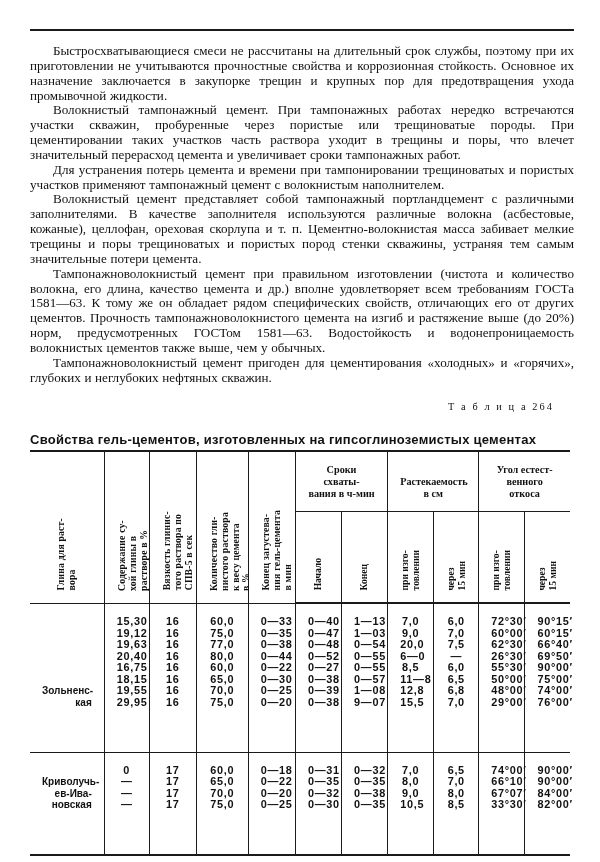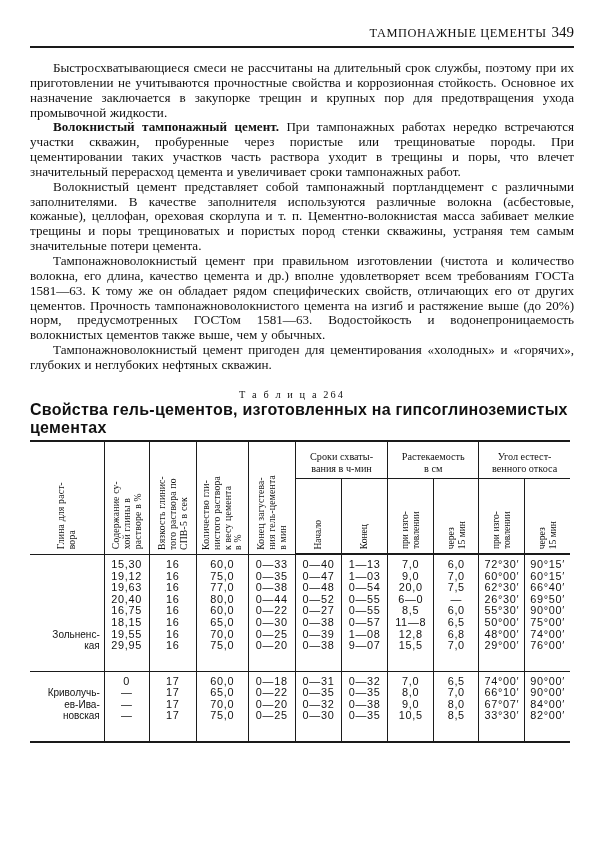--- a/index.html
+++ b/index.html
@@ -38,53 +38,53 @@
   
   .body-text p{
     margin:0;
     font-size:13.1px;
     line-height:14.85px;
     text-align:justify;
     text-indent:23px;
     hyphens:none;
     word-spacing:.4px;
   }
-  .body-text b{font-weight:bold;}
+  .body-text b{font-weight:normal;}
   sub{font-size:8.5px;vertical-align:-2px;}
 
   
   .tbl-num{
-    text-align:center;
+    text-align:right;
     font-size:10.3px;
     letter-spacing:2.1px;
     margin-top:16px;
     margin-right:20px;
   }
   .tbl-title{
-    font-size:16px;
+    font-size:13px;
     font-weight:bold;
     letter-spacing:.25px;
-    margin-top:1px;
+    margin-top:20px;
     margin-bottom:3px;
     font-family:"Liberation Sans", sans-serif;
   }
 
   
   table.gel{
     border-collapse:collapse;
     width:540px;
     table-layout:fixed;
     font-size:10.2px;
   }
   table.gel td,table.gel th{
     border-left:1px solid #1c1c1c;
     border-right:1px solid #1c1c1c;
-    padding:4px;
+    padding:12px;
     vertical-align:bottom;
-    font-weight:normal;
+    font-weight:bold;
   }
   table.gel tr.hdr-top > th{border-bottom:1px solid #1c1c1c;}
   table.gel .edgeL{border-left:none;}
   table.gel .edgeR{border-right:none;}
 
   .rule-hd-top{border-top:2.2px solid #1a1a1a;}
   .rule-hd-bot{border-bottom:2.2px solid #1a1a1a;}
   .rule-bot{border-bottom:2.2px solid #1a1a1a;}
   .rule-mid{border-bottom:1.4px solid #1a1a1a;}
 
@@ -146,31 +146,29 @@
     font-family:"Liberation Sans", sans-serif;
   }
   .clay .clayline{height:11.55px;line-height:11.55px;}
   .spacer-row td{height:7px;}
 </style>
 </head>
 <body>
 
 <div class="page">
 
-  <div class="runhead">
-    <span class="ttl">ТАМПОНАЖНЫЕ  ЦЕМЕНТЫ</span><span class="pg">349</span>
-  </div>
   <div class="rule-top"></div>
 
   <div class="body-text">
 
     <p>Быстросхватывающиеся смеси не рассчитаны на длительный срок службы, поэтому при их приготовлении не учитываются прочностные свойства и коррозионная стойкость. Основное их назначение заключается в закупорке трещин и крупных пор для предотвращения ухода промывочной жидкости.</p>
 
     <p><b>Волокнистый тампонажный цемент.</b><span> При тампонажных работах нередко встречаются участки скважин, пробуренные через пористые или трещиноватые породы. При цементировании таких участков часть раствора уходит в трещины и поры, что влечет значительный перерасход цемента  и  увеличивает сроки тампонажных работ.</span></p>
 
+    <p>Для устранения потерь цемента и времени при тампонировании трещиноватых и пористых участков применяют тампонажный цемент с волокнистым наполнителем.</p>
 
     <p>Волокнистый цемент представляет собой тампонажный  портландцемент с различными заполнителями. В качестве заполнителя используются различные волокна (асбестовые, кожаные), целлофан, ореховая скорлупа и т. п. Цементно-волокнистая масса забивает мелкие трещины и поры трещиноватых и пористых пород стенки скважины, устраняя тем самым значительные потери цемента.</p>
 
     <p>Тампонажноволокнистый цемент при правильном изготовлении (чистота и количество волокна, его длина, качество цемента и др.) вполне удовлетворяет всем требованиям ГОСТа 1581—63. К тому же он обладает рядом специфических свойств, отличающих его от других цементов.  Прочность тампонажноволокнистого цемента на изгиб и растяжение выше (до 20%) норм, предусмотренных ГОСТом 1581—63. Водостойкость и водонепроницаемость волокнистых цементов также выше, чем у обычных.</p>
 
     <p>Тампонажноволокнистый цемент пригоден  для  цементирования  «холодных» и «горячих», глубоких и неглубоких нефтяных скважин.</p>
 
   </div>
 
   <div class="tbl-num">Т а б л и ц а  264</div>

